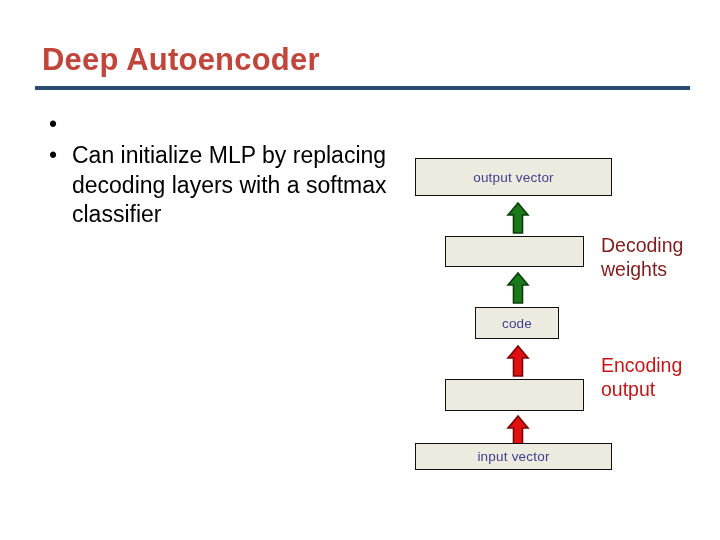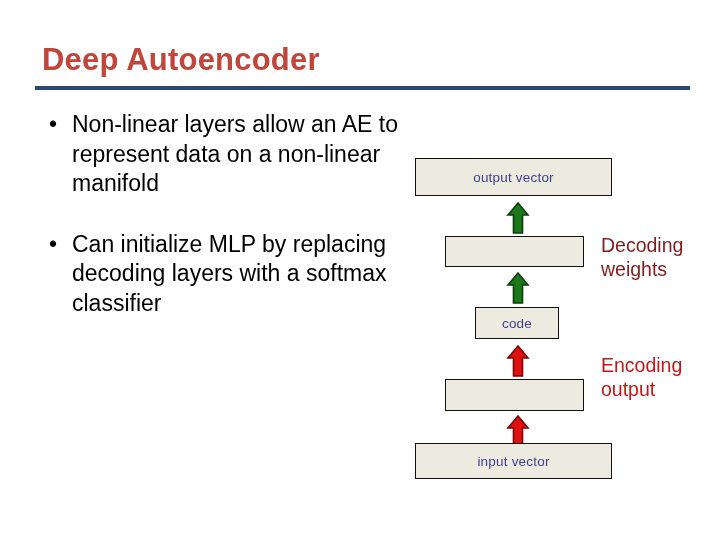--- a/index.html
+++ b/index.html
@@ -100,21 +100,21 @@
     font-size: 13.5px;
     color: #3F3F8F;
     letter-spacing: 0.2px;
     white-space: nowrap;
   }
 
   .box-output { left: 415px; top: 142px; width: 197px; height: 38px; text-align: right; }
   .box-dec    { left: 445px; top: 220px; width: 139px; height: 31px; }
   .box-code   { left: 475px; top: 291px; width: 84px;  height: 32px; }
   .box-enc    { left: 445px; top: 363px; width: 139px; height: 32px; }
-  .box-input  { left: 415px; top: 427px; width: 197px; height: 36px; }
+  .box-input  { left: 415px; top: 427px; width: 197px; height: 27px; }
 
   .arrow {
     position: absolute;
     pointer-events: auto;
   }
   .arrow svg { display: block; }
 
   .arr-1 { left: 506px; top: 186px; }
   .arr-2 { left: 506px; top: 256px; }
   .arr-3 { left: 506px; top: 329px; }
@@ -144,21 +144,20 @@
 <div id="slide">
 
   <div class="title">Deep Autoencoder</div>
   <div class="title-rule"></div>
   <div class="title-rule-left"></div>
 
   <div class="bullets">
 
     <div class="bullet bullet-1">
       <span class="dot">•</span>
-      <span>Non-linear layers allow an AE to represent data on a non-linear manifold</span>
     </div>
 
     <div class="bullet bullet-2">
       <span class="dot">•</span>
       <span>Can initialize MLP by replacing decoding layers with a softmax classifier</span>
     </div>
 
   </div>
 
   <div class="diagram">

